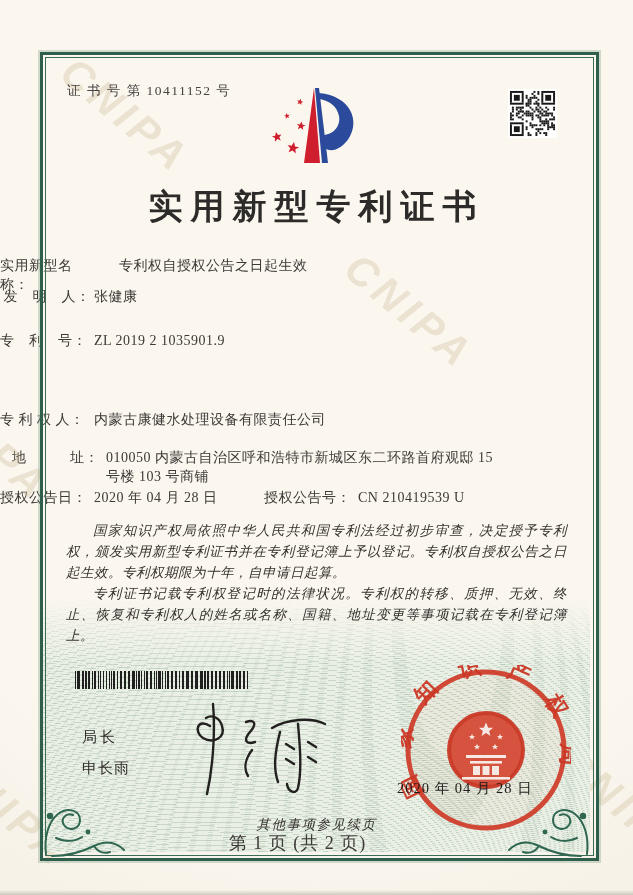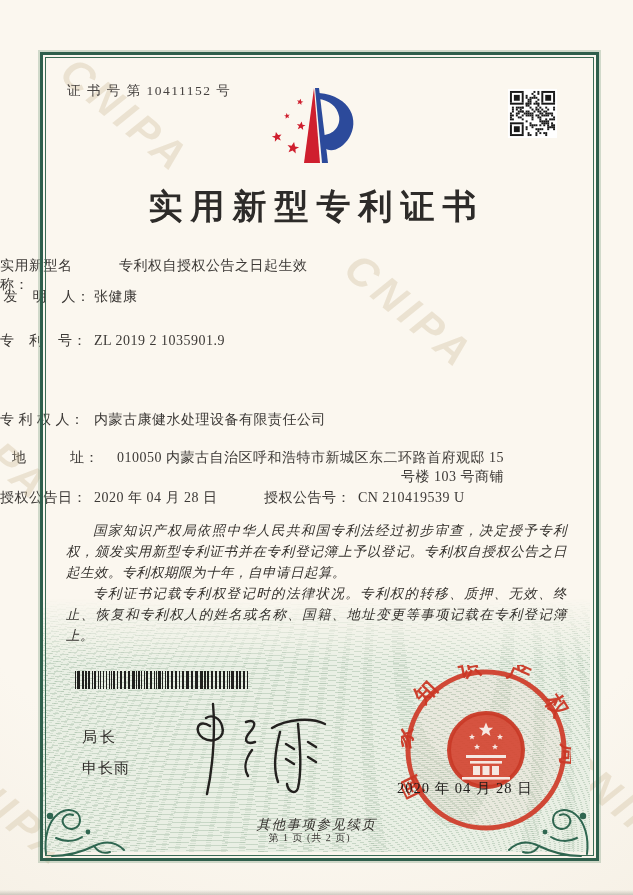--- a/index.html
+++ b/index.html
@@ -59,21 +59,21 @@
     color:#2d2b29;
   }
   .row{
     position:absolute;display:flex;align-items:flex-start;
     font-size:14px;color:#3c3936;line-height:19px;letter-spacing:.5px;
   }
   .row .lbl{flex:none;width:94px;}
   .row .val{max-width:400px;}
   .r0{top:256px;gap:25px;} .r1{top:287px;text-align:center;} .r2{top:331px;} .r3{top:370px;}
   .r4{top:410px;} .r5{top:448px;padding-left:12px;} .r6{top:488px;}
-  .r5 .val{width:398px;text-align:right;}
+  .r5 .val{width:398px;}
   .r6 .val1{width:168px;}
   .r6 .lbl2{margin-left:2px;}
   .body-text{
     position:absolute;left:66px;top:520px;width:501px;z-index:3;
     font-size:13.5px;line-height:21px;color:#35322e;
     font-style:italic;text-align:justify;letter-spacing:.5px;
   }
   .body-text p{margin:0;text-indent:2em;}
   .barcode{position:absolute;left:75px;top:671px;width:177px;height:18px;z-index:3;}
   .sig-title{position:absolute;left:82px;top:728px;z-index:4;font-size:15px;letter-spacing:3px;color:#2f2c29;}
@@ -81,22 +81,22 @@
   .signature{position:absolute;left:176px;top:698px;width:168px;height:100px;z-index:4;}
   .seal{position:absolute;left:401px;top:665px;width:170px;height:170px;z-index:4;}
   .seal-date{
     position:absolute;left:397px;top:779px;z-index:5;
     font-size:14.5px;letter-spacing:1px;color:#1f1d1b;white-space:nowrap;
   }
   .flourish{position:absolute;top:804px;width:84px;height:56px;z-index:3;}
   .fl-left{left:42px;}
   .fl-right{left:507px;transform:scaleX(-1);}
   .page-num{
-    position:absolute;left:16px;width:587px;top:831px;z-index:4;
-    text-align:center;font-size:10px;color:#3c3936;letter-spacing:1px;
+    position:absolute;left:4px;width:587px;top:831px;z-index:4;
+    text-align:center;font-size:18px;color:#3c3936;letter-spacing:1px;
   }
   .footer-note{
     position:absolute;left:0;width:633px;top:816px;z-index:3;
     text-align:center;font-size:13.5px;font-style:italic;color:#35322e;letter-spacing:1.5px;
   }
 </style>
 </head>
 <body>
 
 <div class="page">

